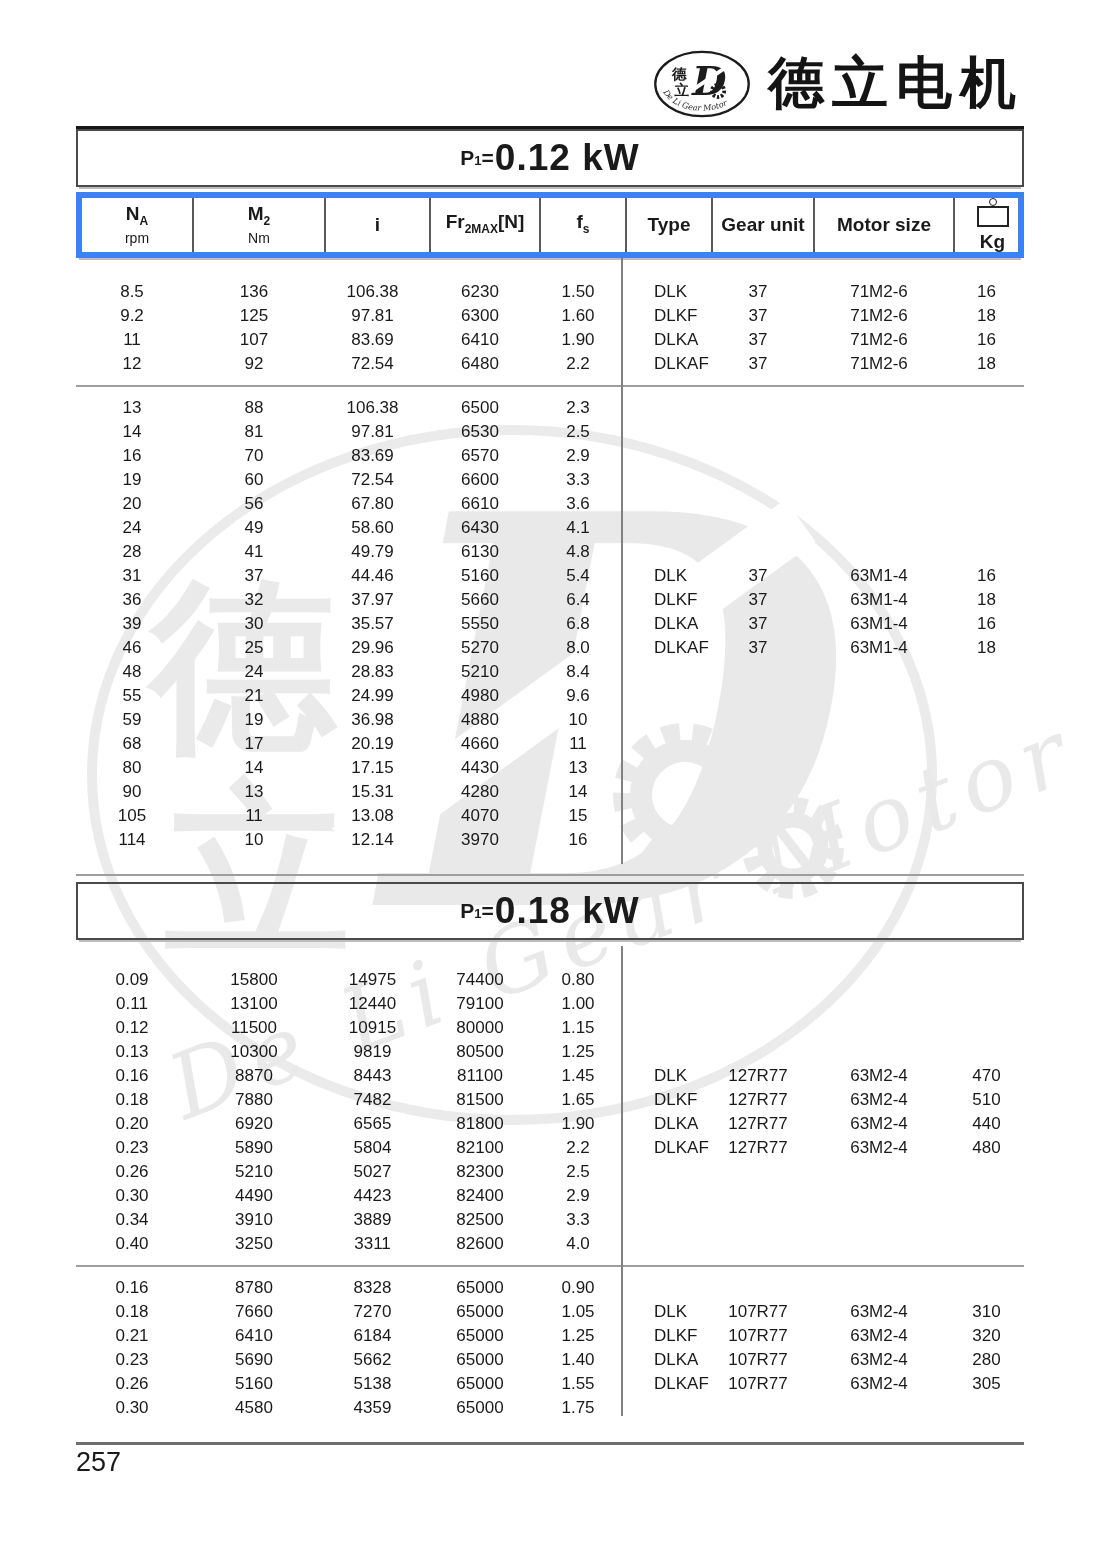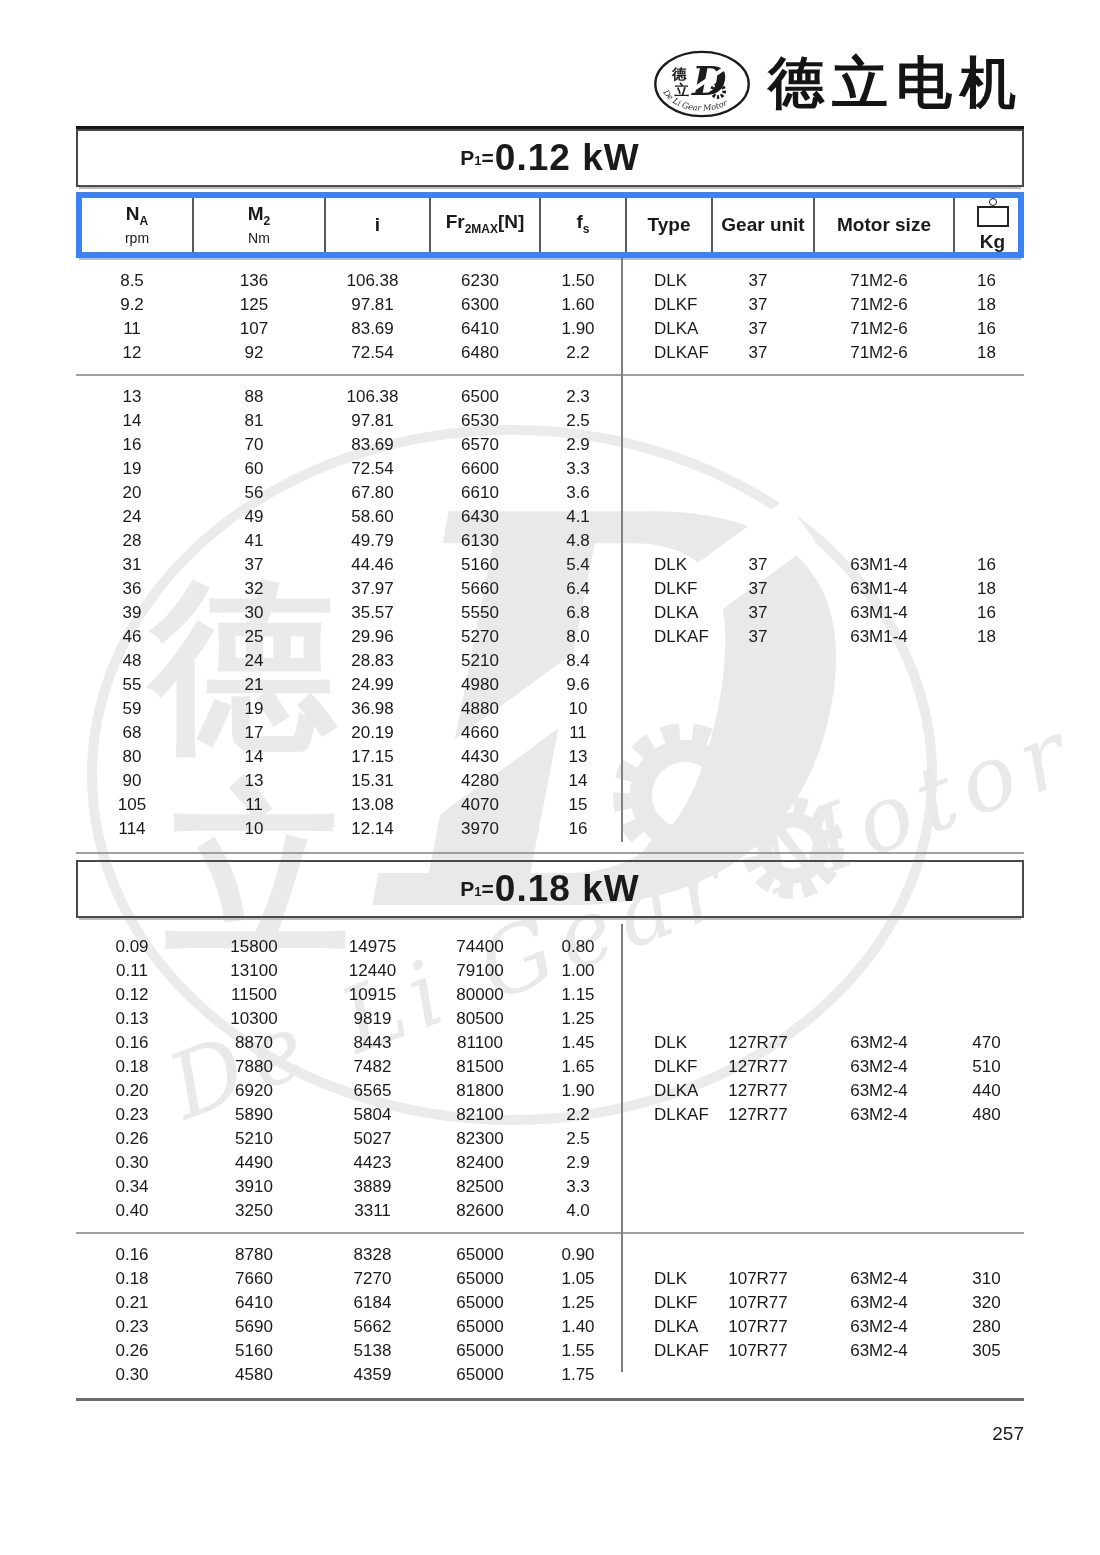--- a/index.html
+++ b/index.html
@@ -32,35 +32,35 @@
   .col-cell{border-right:2px solid #5a5a5a;display:flex;flex-direction:column;
     align-items:center;justify-content:center;gap:1px;}
   .col-cell:last-child{border-right:none;}
   .col-main{font-size:19px;font-weight:bold;line-height:20px;}
   .col-main sub{font-size:12px;font-weight:bold;}
   .col-unit{font-size:14px;line-height:15px;}
   .kg-icon{width:28px;height:17px;border:2px solid #222;position:relative;margin-top:8px;margin-bottom:4px;}
   .kg-icon::before{content:'';position:absolute;left:50%;top:-10px;transform:translateX(-50%);
     width:6px;height:6px;border:1.5px solid #222;border-radius:50%;background:#fff;}
   
-  .table-body{position:relative;padding:11px 0;}
+  .table-body{position:relative;padding:22px 0;}
   .table-body::before{content:'';position:absolute;left:545px;top:0;bottom:10px;
     width:1.5px;background:#818181;}
   .table-body.short-line::before{bottom:26px;}
   .group{position:relative;}
   .num-row{display:grid;grid-template-columns:112px 132px 105px 110px 86px;height:24px;align-items:center;}
   .num-cell{text-align:center;font-size:17px;}
   .types{position:absolute;left:545px;width:403px;}
   .type-row{display:grid;grid-template-columns:86px 102px 140px 75px;height:24px;align-items:center;}
   .type-cell{text-align:center;font-size:17px;}
   .type-cell.cell-type{text-align:left;padding-left:33px;white-space:nowrap;}
   .group-rule{height:2px;background:#9e9e9e;margin:9px 0;}
   .end-rule{height:2px;background:#9e9e9e;}
   .bottom-rule{height:3px;background:#6e6e6e;margin-top:0px;}
-  .page-num{text-align:right;font-size:19px;margin-top:22px;}
+  .page-num{text-align:left;font-size:27px;margin-top:2px;}
 </style>
 </head>
 <body>
 
 <svg class="watermark" width="1100" height="1555" viewBox="0 0 1100 1555" aria-hidden="true">
   <ellipse cx="512" cy="775" rx="420" ry="345" fill="none" stroke="#ebebeb" stroke-width="10"></ellipse>
   <text x="150" y="730" font-size="185" font-family="DejaVu Serif, serif" font-weight="bold" fill="#eaeaea">德</text>
   <text x="165" y="935" font-size="185" font-family="DejaVu Serif, serif" font-weight="bold" fill="#eaeaea">立</text>
   <text x="385" y="905" font-size="540" font-family="DejaVu Serif, serif" font-weight="bold" font-style="italic" fill="#e9e9e9">D</text>
   <rect x="300" y="670" width="560" height="52" fill="#ffffff" transform="rotate(-36 560 700)"></rect>

